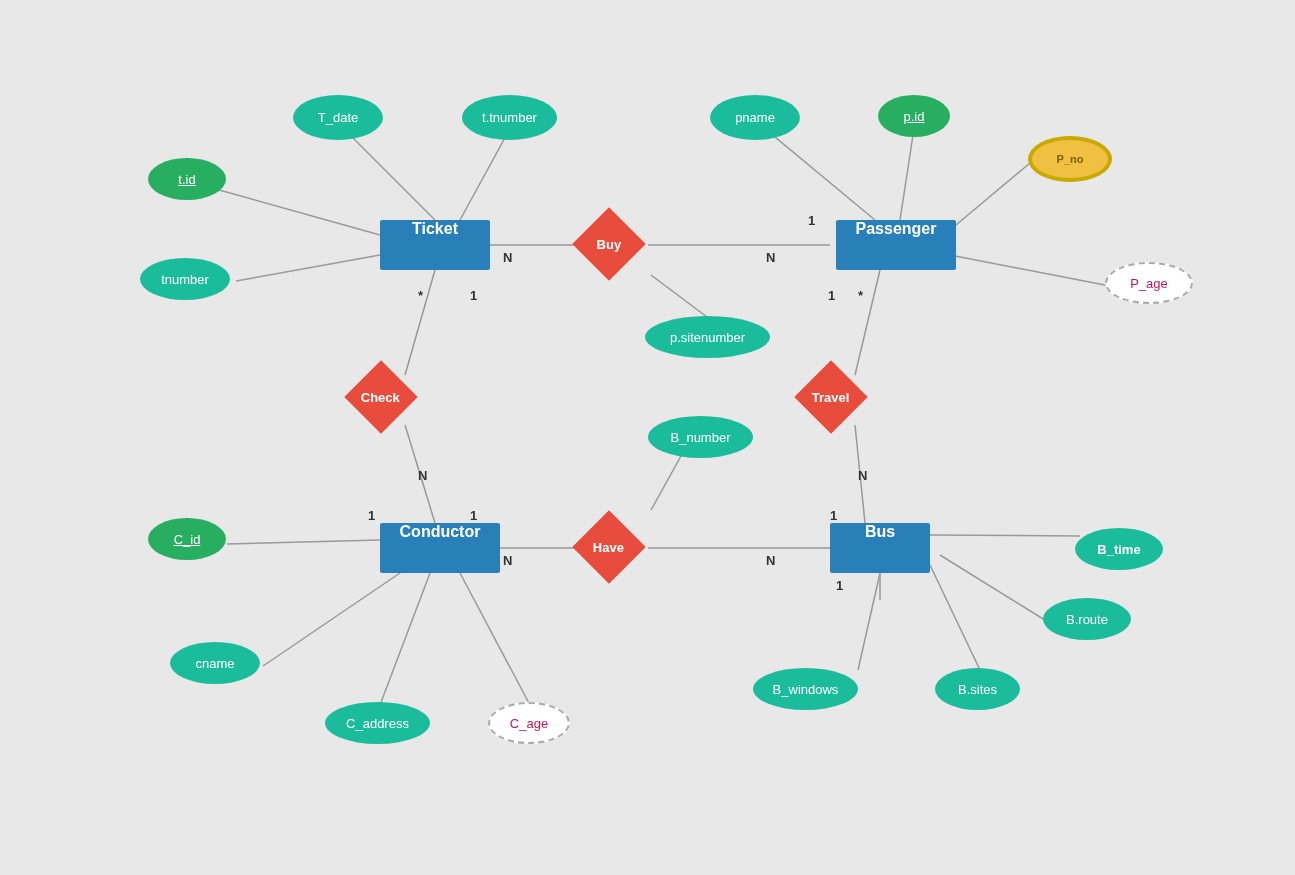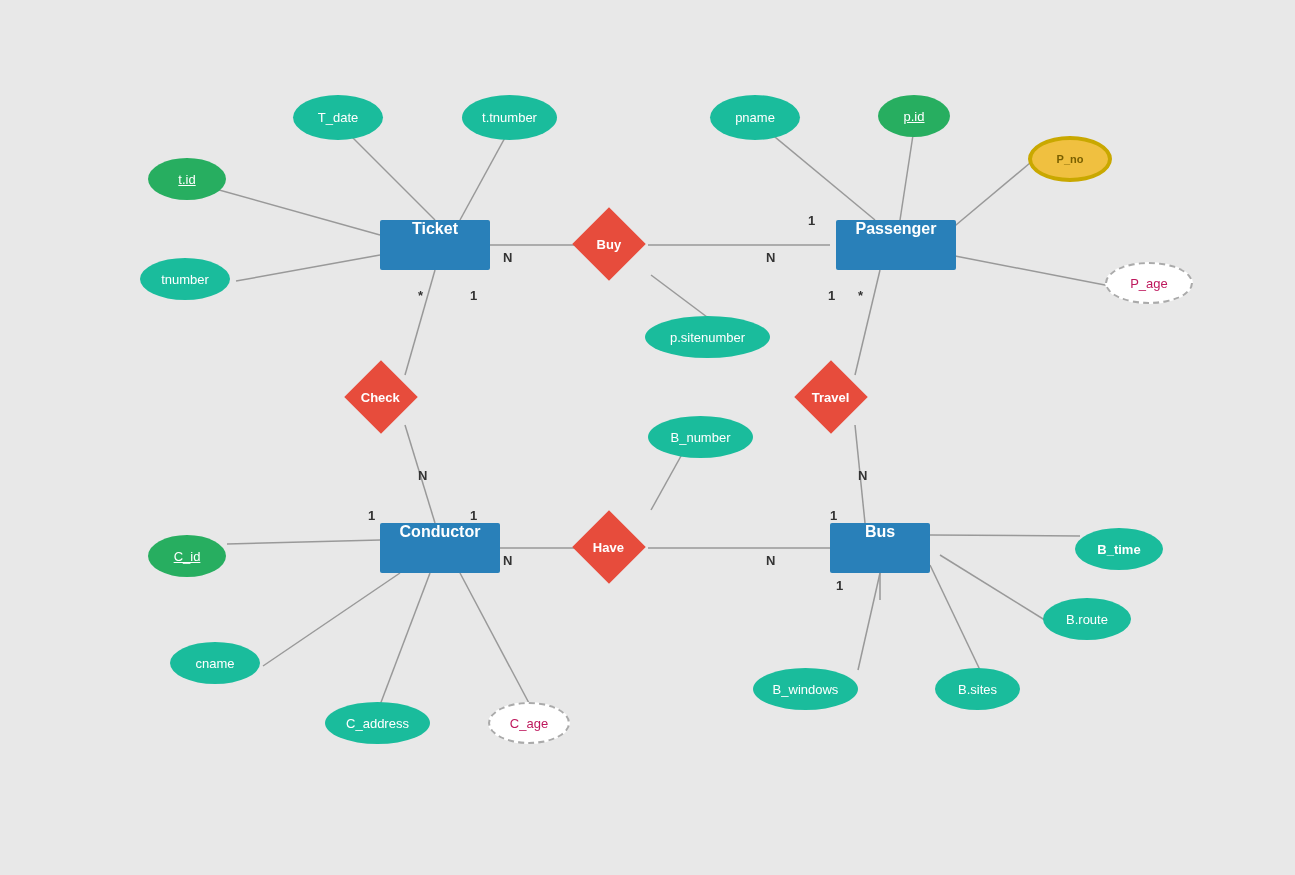--- a/index.html
+++ b/index.html
@@ -200,21 +200,21 @@
 
   <div class="attribute derived" style="left:1105px; top:262px; width:88px; height:42px;">
     <span>P_age</span>
   </div>
   <div class="attribute" style="left:645px; top:316px; width:125px; height:42px;">
     <span>p.sitenumber</span>
   </div>
   <div class="attribute" style="left:648px; top:416px; width:105px; height:42px;">
     <span>B_number</span>
   </div>
-  <div class="attribute key" style="left:148px; top:535px; width:78px; height:42px;">
+  <div class="attribute key" style="left:148px; top:518px; width:78px; height:42px;">
     <span class="attr-label-underline">C_id</span>
   </div>
   <div class="attribute" style="left:170px; top:642px; width:90px; height:42px;">
     <span>cname</span>
   </div>
   <div class="attribute" style="left:325px; top:702px; width:105px; height:42px;">
     <span>C_address</span>
   </div>
 
   <div class="attribute derived" style="left:488px; top:702px; width:82px; height:42px;">

